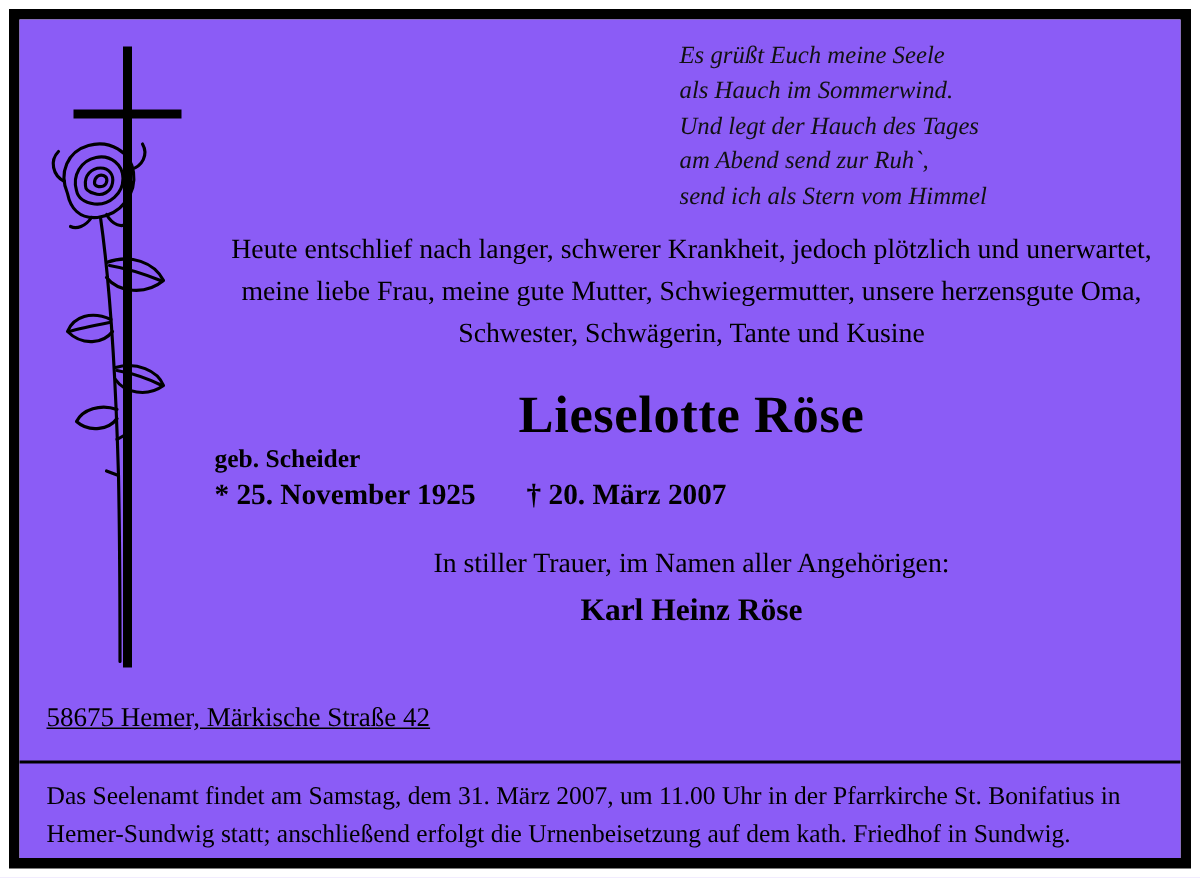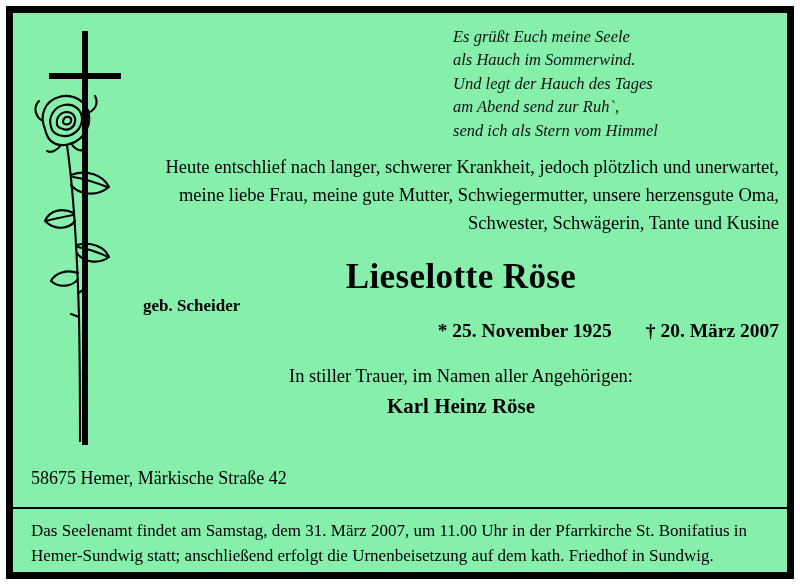--- a/index.html
+++ b/index.html
@@ -34,21 +34,21 @@
     box-sizing: border-box;
     background: #ffffff;
   }
 
   .inner {
     position: absolute;
     left: 13px;
     top: 13px;
     right: 13px;
     bottom: 13px;
-    background: #86efac;
+    background: #8b5cf6;
     box-sizing: border-box;
     padding-left: 48px;
   }
 
   
   .cross-area {
     position: absolute;
     left: 8px;
     top: 4px;
     width: 140px;
@@ -71,21 +71,21 @@
   }
 
   
   .body-text {
     position: absolute;
     left: 130px;
     top: 140px;
     width: 636px;
     font-size: 18.5px;
     line-height: 1.52;
-    text-align: right;
+    text-align: center;
   }
 
   .name {
     position: absolute;
     left: 130px;
     top: 244px;
     width: 636px;
     text-align: center;
     font-size: 35px;
     font-weight: bold;
@@ -100,21 +100,21 @@
     text-align: left;
     font-size: 17px;
     font-weight: bold;
   }
 
   .dates {
     position: absolute;
     left: 130px;
     top: 307px;
     width: 636px;
-    text-align: right;
+    text-align: left;
     font-size: 19.5px;
     font-weight: bold;
   }
   .dates .gap {
     display: inline-block;
     width: 34px;
   }
 
   .mourners-intro {
     position: absolute;
@@ -137,20 +137,21 @@
   }
   .mourners .reg {
     font-weight: normal;
   }
 
   .address {
     position: absolute;
     left: 18px;
     top: 455px;
     font-size: 18px;
+    text-decoration: underline;
   }
 
   .rule {
     position: absolute;
     left: 0px;
     right: 0px;
     top: 494px;
     height: 2px;
     background: #000000;
   }

